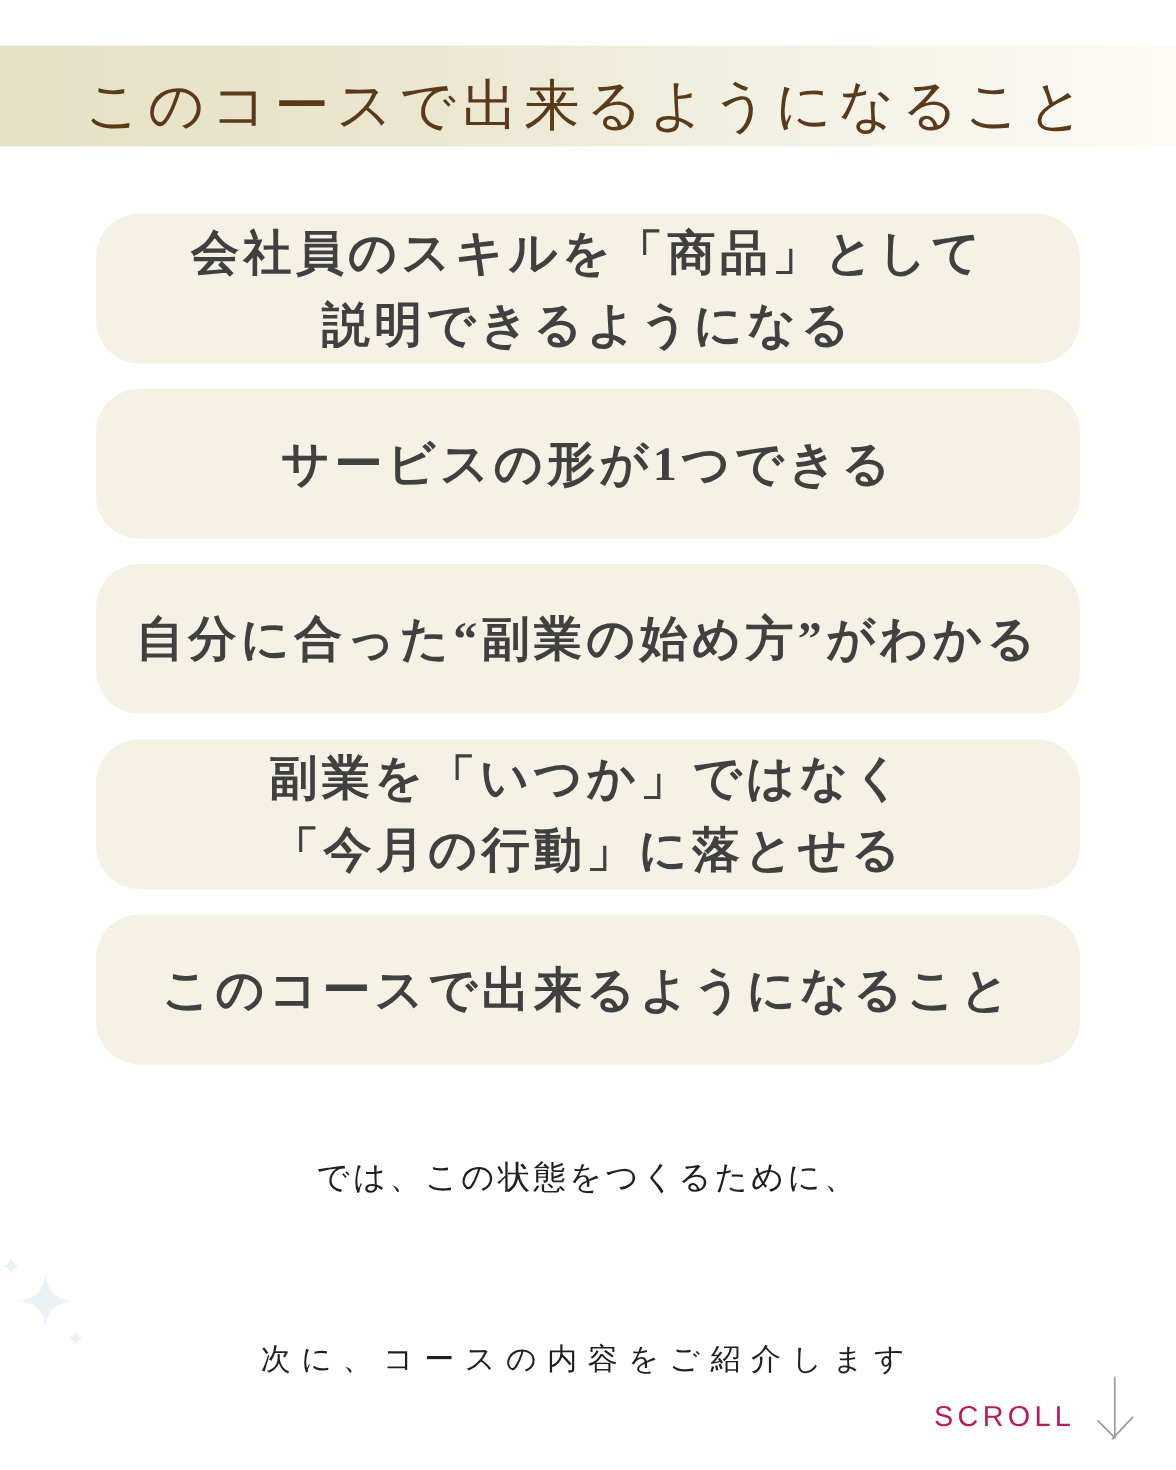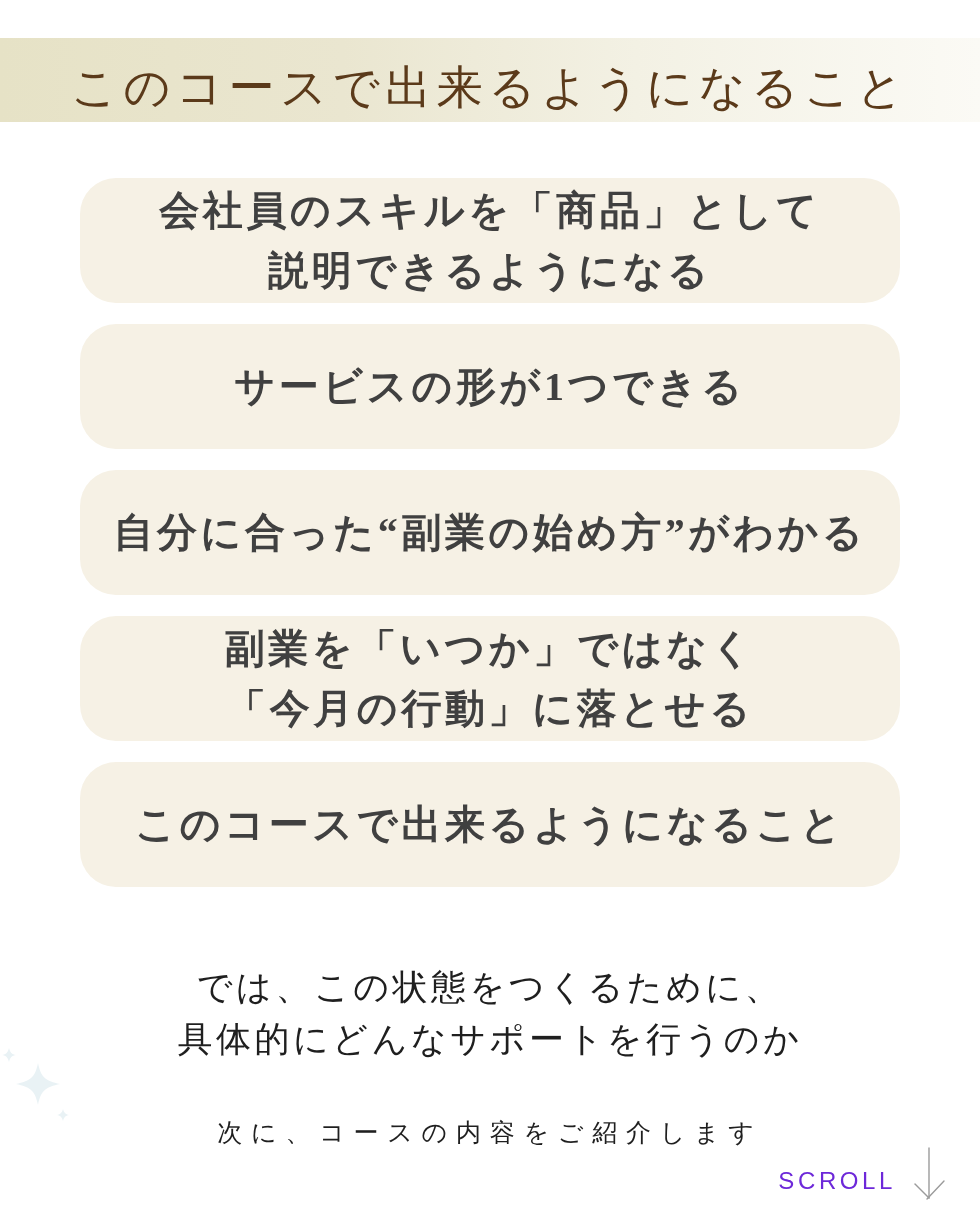--- a/index.html
+++ b/index.html
@@ -58,21 +58,21 @@
   }
 
   
   .outro-lead {
     position: absolute;
     top: 962px; left: 0;
     width: 100%;
     text-align: center;
   }
   .outro-lead .line {
-    font-size: 35px;
+    font-size: 27px;
     line-height: 1.48;
     font-weight: 500;
     letter-spacing: 0.1em;
     color: #1f1f1f;
     white-space: nowrap;
     font-family: Liberation Serif, serif;
   }
   .outro-sub {
     position: absolute;
     top: 1092px; left: 0;
@@ -100,21 +100,21 @@
     top: 1146px; right: 32px;
     display: flex; align-items: center;
     gap: 14px;
     cursor: pointer;
   }
   .scroll-indicator .scroll-label {
     font-family: "Liberation Sans", "DejaVu Sans", sans-serif;
     font-size: 24px;
     font-weight: 500;
     letter-spacing: 0.15em;
-    color: #6d28d9;
+    color: #be185d;
     padding-top: 14px;
   }
 </style>
 </head>
 <body>
 
 <div class="page">
 
   <div class="header-band">
     <h1>このコースで出来るようになること</h1>
@@ -141,21 +141,20 @@
     </div>
 
     <div class="card">
       <div class="line">このコースで出来るようになること</div>
     </div>
 
   </div>
 
   <div class="outro-lead">
     <div class="line">では、この状態をつくるために、</div>
-    <div class="line">具体的にどんなサポートを行うのか</div>
   </div>
 
   <div class="outro-sub">次に、コースの内容をご紹介します</div>
 
   <svg class="sparkles" viewBox="0 0 130 130" xmlns="http://www.w3.org/2000/svg">
     <g fill="#e9f2f5">
       <path d="M38 23 C41 38, 46 41, 60 44 C46 47, 41 50, 38 65 C35 50, 30 47, 16 44 C30 41, 35 38, 38 23 Z"></path>
       <path d="M9 8 C10.2 12.6, 11.8 14.2, 16 15 C11.8 15.8, 10.2 17.4, 9 22 C7.8 17.4, 6.2 15.8, 2 15 C6.2 14.2, 7.8 12.6, 9 8 Z"></path>
       <path d="M63 69 C64 72.8, 65.4 74.2, 69 75 C65.4 75.8, 64 77.2, 63 81 C62 77.2, 60.6 75.8, 57 75 C60.6 74.2, 62 72.8, 63 69 Z"></path>
     </g>

